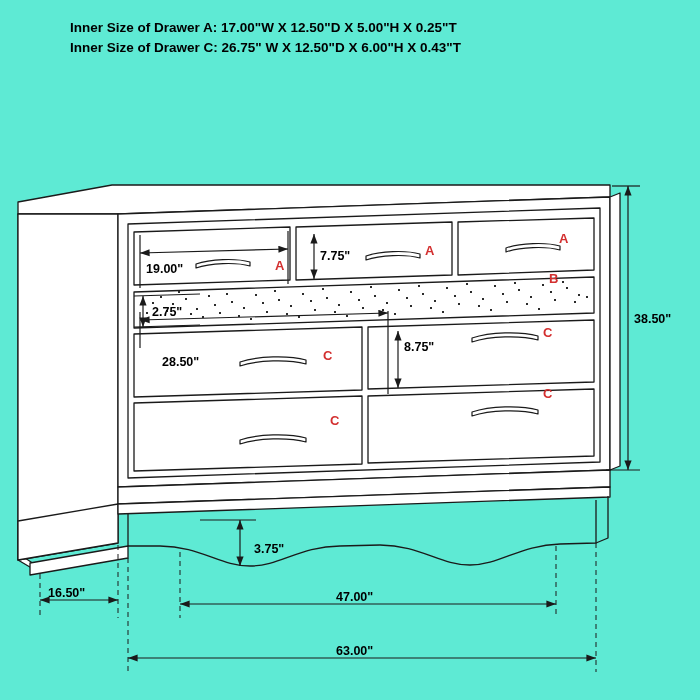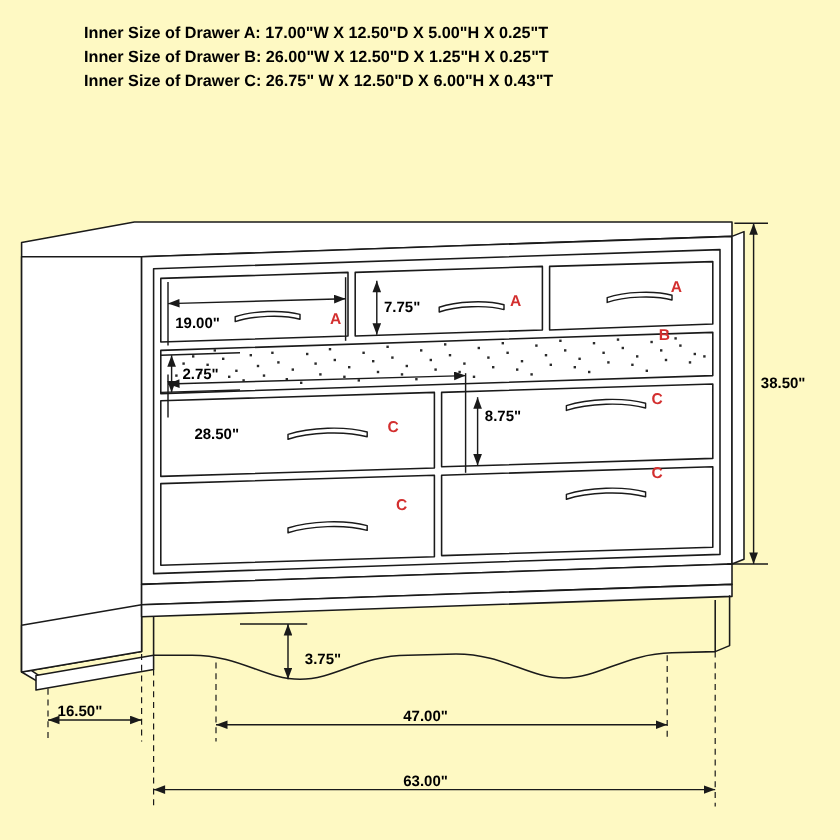--- a/index.html
+++ b/index.html
@@ -4,21 +4,21 @@
 <style>
   html, body {
     margin: 0;
     padding: 0;
     background: #ffffff;
   }
   #page {
     position: relative;
     width: 700px;
     height: 700px;
-    background: #fef9c3;
+    background: #5eead4;
     font-family: "Liberation Sans", sans-serif;
     overflow: hidden;
   }
   .spec-block {
     position: absolute;
     left: 70px;
     top: 18px;
     width: 600px;
   }
   .spec-line {
@@ -50,21 +50,20 @@
     white-space: nowrap;
   }
 </style>
 </head>
 <body>
 
 <div id="page">
 
   <div class="spec-block">
     <div class="spec-line">Inner Size of Drawer A: 17.00"W X 12.50"D X 5.00"H X 0.25"T</div>
-    <div class="spec-line">Inner Size of Drawer B: 26.00"W X 12.50"D X 1.25"H X 0.25"T</div>
     <div class="spec-line">Inner Size of Drawer C: 26.75" W X 12.50"D X 6.00"H X 0.43"T</div>
   </div>
 
   <svg class="diagram" viewBox="0 0 700 700">
     <g stroke="#1a1a1a" fill="none" stroke-width="1.3" stroke-linejoin="round">
 
       <path d="M18 202 L112 185 L610 185 L610 197 L118 214 L18 214 Z" fill="#ffffff"></path>
 
       <path d="M18 214 L18 560 L40 573 L40 568 L22 556 L22 216 Z" fill="#ffffff"></path>
       <path d="M18 214 L18 560 L118 543 L118 214 Z" fill="#ffffff"></path>

